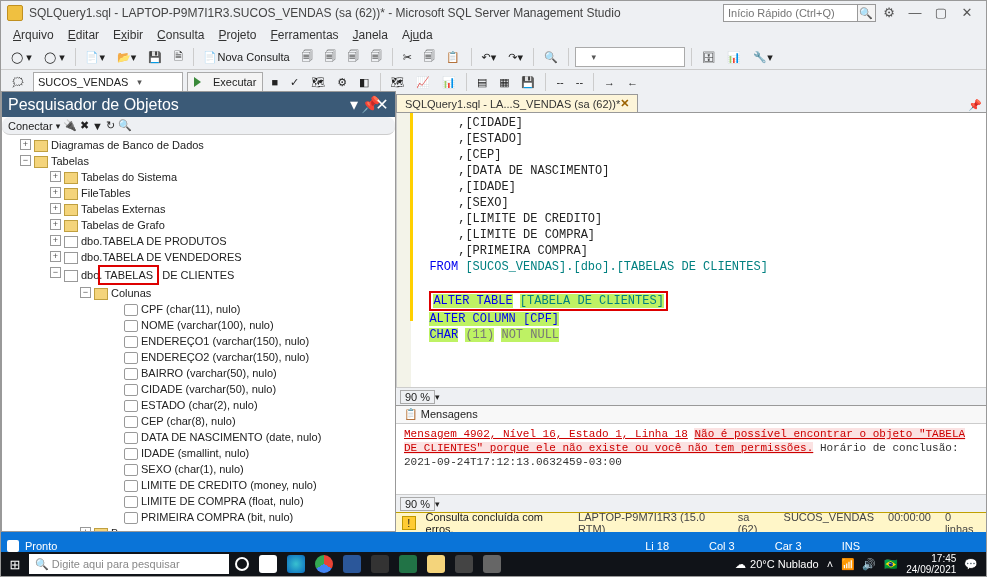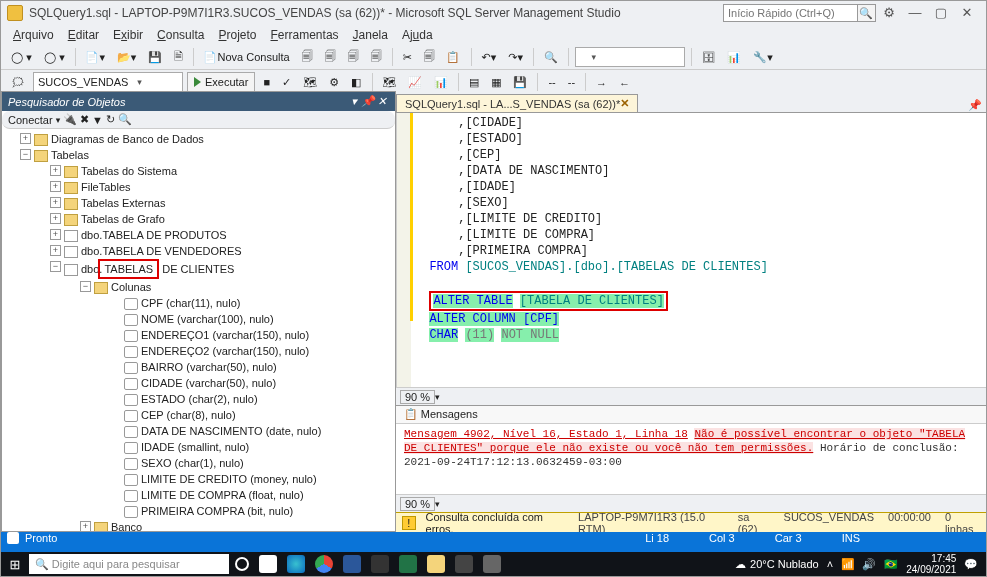--- a/index.html
+++ b/index.html
@@ -15,26 +15,26 @@
   .menubar { display:flex; gap:2px; padding:2px 6px; background:#eef0f3; font-size:12px; color:#333;}
   .menubar .mi { padding:1px 6px; cursor:default;}
   .menubar .mi u { text-decoration:underline; }
   
   .toolbar { display:flex; align-items:center; gap:4px; padding:2px 6px; background:#eef0f3; border-bottom:1px solid #ccc; }
   .tbtn { height:20px; padding:0 3px; display:flex; align-items:center; border:1px solid transparent; font-size:11px; }
   .sep { width:1px; height:18px; background:#ccc; margin:0 2px;}
   .combo { display:flex; align-items:center; border:1px solid #aaa; background:#fff; height:20px;}
   .combo span { padding:0 4px; font-size:11px;}
   .combo .dd { width:14px; text-align:center; font-size:9px; color:#555;}
-  .exec-btn { display:flex; align-items:center; gap:4px; padding:0 6px; height:20px; border:1px solid #aaa; background:#f4f4f4;}
+  .exec-btn { display:flex; align-items:center; gap:12px; padding:0 6px; height:20px; border:1px solid #aaa; background:#f4f4f4;}
   .exec-btn .tri { width:0; height:0; border-left:7px solid #3a8a3a; border-top:5px solid transparent; border-bottom:5px solid transparent;}
   
   .body { position:absolute; top:90px; bottom:44px; left:0; right:0; display:flex;}
   .objexp { width:395px; display:flex; flex-direction:column; background:#fff; border:1px solid #999;}
-  .objexp .hdr { background:#3b5a77; color:#fff; font-size:11px; padding:3px 6px; display:flex; align-items:center;font-style:italic;}
+  .objexp .hdr { background:#3b5a77; color:#fff; font-size:16px; padding:3px 6px; display:flex; align-items:center;}
   .objexp .hdr .sp { flex:1;}
   .objexp .hdr .x { width:14px; text-align:center;}
   .objexp .toolbar2 { background:#eef0f3; border-bottom:1px solid #ccc; padding:2px 6px; font-size:11px; display:flex; align-items:center; gap:3px;border-radius:8px;}
   .tree { flex:1; overflow:auto; padding:2px 2px 6px 2px; line-height:16px; font-size:11px;}
   .tree ul { list-style:none; margin:0; padding-left:16px;}
   .tree li { position:relative; padding:0 0 0 14px; white-space:nowrap;}
   .tree .tg { position:absolute; left:0; top:2px; width:11px; height:11px; border:1px solid #999; background:#fff; font-size:9px; line-height:9px; text-align:center; color:#555; overflow:hidden; cursor:pointer;}
   .tree .ic { display:inline-block; width:14px; height:12px; margin-right:3px; vertical-align:middle;}
   .ic.folder { background:#f4d47b; border:1px solid #c0a040;}
   .ic.table { background:#fff; border:1px solid #999;}
@@ -46,35 +46,35 @@
   .tab { background:#fdf5d9; border:1px solid #999; border-bottom:none; padding:2px 8px; font-size:11px; color:#333; display:flex; align-items:center; }
   .tab .cx { color:#9c6300; font-weight:bold;}
   .tabstrip .pin { margin-left:auto; padding:0 4px;}
   .codewrap { flex:1; display:flex; flex-direction:column; background:#fff; }
   .codearea { flex:1; position:relative; background:#fff; border-left:1px solid #ccc; font-family:"Consolas","Courier New",monospace; font-size:12px; line-height:16px; padding:2px 2px 2px 18px; white-space:pre; overflow:auto;}
   .codearea .margin { position:absolute; left:0; top:0; bottom:0; width:14px; background:#f3f3e9;}
   .codearea .ymark { position:absolute; left:13px; top:0; width:3px; background:#ffd000;}
   .kw { color:#0000ee;}
   .obj { color:#008080;}
   .gray { color:#777;}
-  .sel { background:#86efac;}
+  .sel { background:#bef264;}
   .redbox { display:inline-block; border:2px solid #d00; padding:0 2px;}
   .zoombar { background:#eef0f3; border-top:1px solid #ccc; height:18px; padding:0 4px; font-size:11px; display:flex; align-items:center;}
   .zoombar .dd { border:1px solid #aaa; padding:0 4px; margin-right:0;}
   .msgs { border-top:1px solid #999; display:flex; flex-direction:column;}
   .msghdr { background:#f8f8f8; border-bottom:1px solid #ccc; padding:2px 8px; font-size:11px;}
   .msgbody { background:#fff; font-family:"Consolas","Courier New",monospace; font-size:11px; line-height:14px; padding:3px 8px; height:70px;}
   .msgbody .err { color:#c00; text-decoration:underline; text-decoration-style:solid;}
   .msgbody .time { color:#333; }
   .errhl { background:#fbe2e2; }
   .statusq { background:#fff6c8; border-top:1px solid #c0a000; height:20px; display:flex; align-items:center; font-size:11px; padding:0 6px; gap:10px;}
   .statusq .warn { width:14px; height:14px; background:#ffcc33; border:1px solid #c09900; display:flex; align-items:center; justify-content:center;}
   .statusq .right { margin-left:auto; display:flex; gap:14px; color:#444;}
   
-  .bluebar { position:absolute; left:0; right:0; bottom:24px; height:20px; background:#0a74d8; display:flex; align-items:flex-start; color:#fff; font-size:11px; padding:0 6px; gap:40px;}
+  .bluebar { position:absolute; left:0; right:0; bottom:24px; height:20px; background:#0a74d8; display:flex; align-items:flex-end; color:#fff; font-size:11px; padding:0 6px; gap:40px;}
   .bluebar .left { display:flex; align-items:center; gap:6px;}
   .bluebar .left .pb { width:12px; height:12px; background:#fff; border-radius:2px;}
   
   .taskbar { position:absolute; left:0; right:0; bottom:0; height:24px; background:#101318; display:flex; align-items:center; color:#fff; font-size:11px;}
   .taskbar .winlogo { width:28px; text-align:center; font-size:13px;}
   .taskbar .search { flex:0 0 200px; background:#fff; color:#888; height:20px; display:flex; align-items:center; padding:0 6px;}
   .taskbar .icons { display:flex; align-items:center; gap:10px; padding:0 6px;}
   .taskbar .icons .ti { width:18px; height:18px; border-radius:3px;}
   .taskbar .spacer { flex:1;}
   .tray { display:flex; align-items:center; gap:8px; padding:0 8px;}

